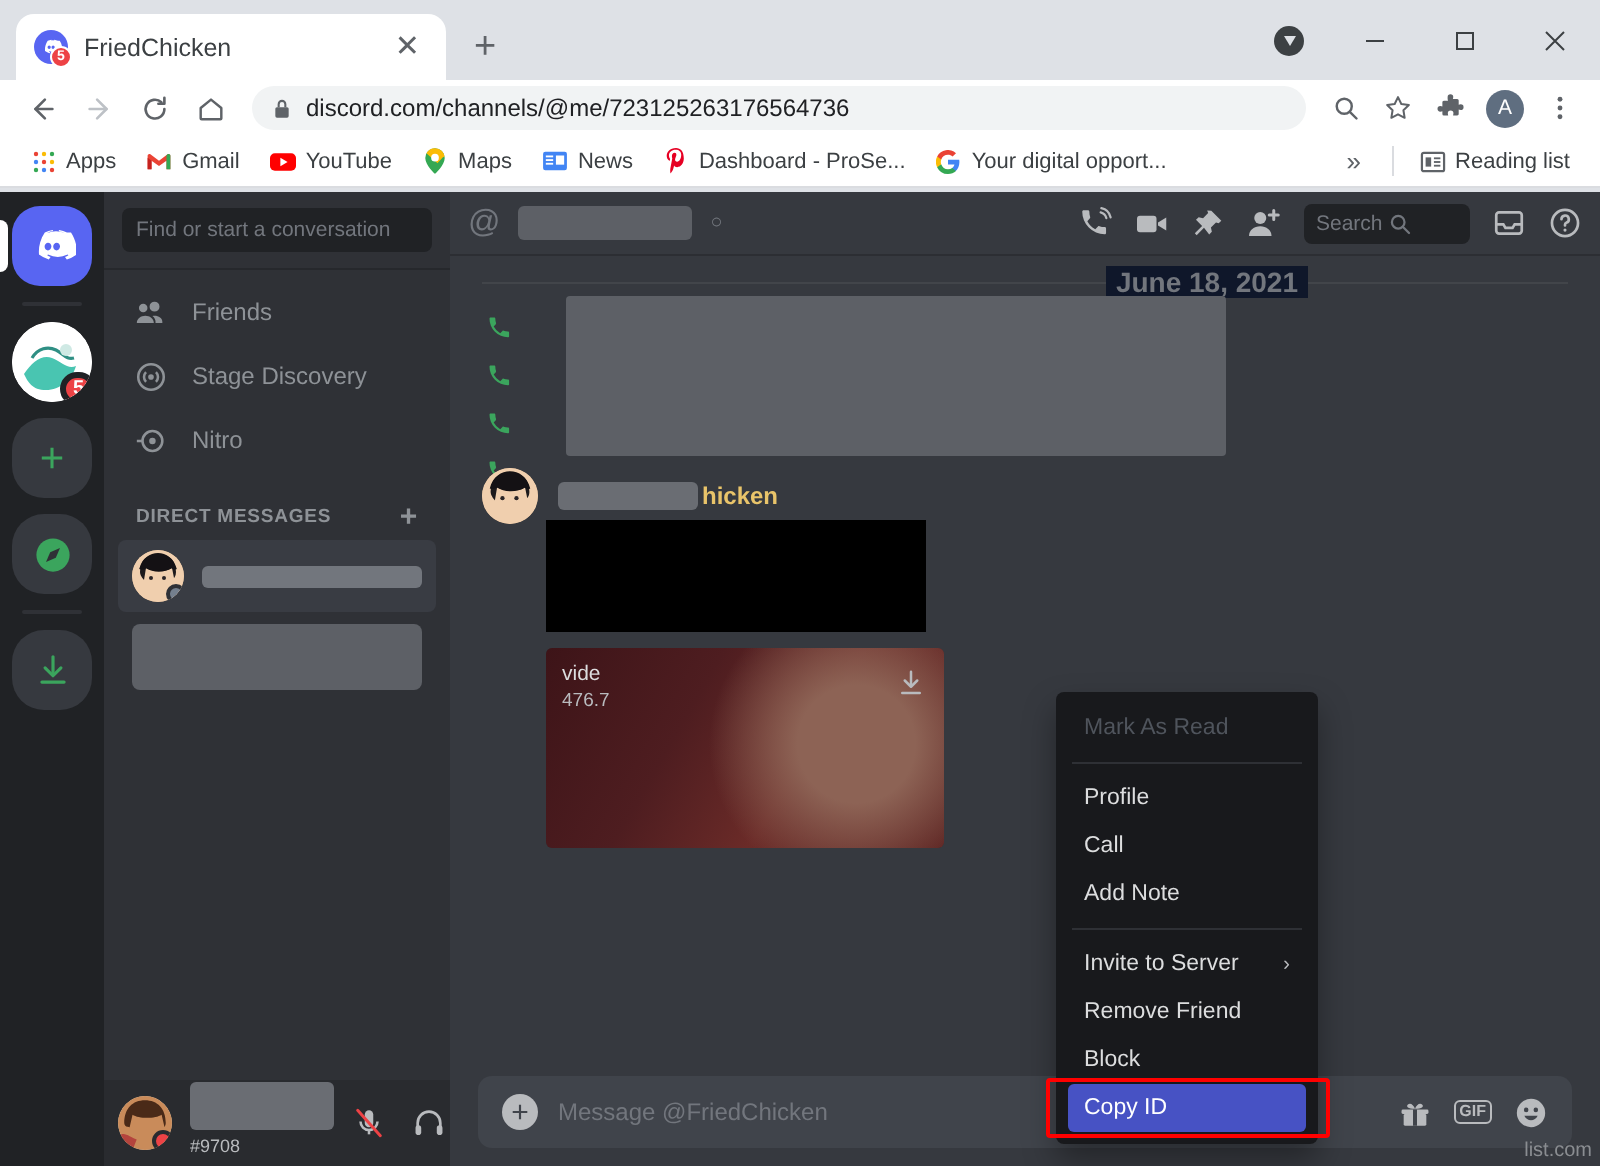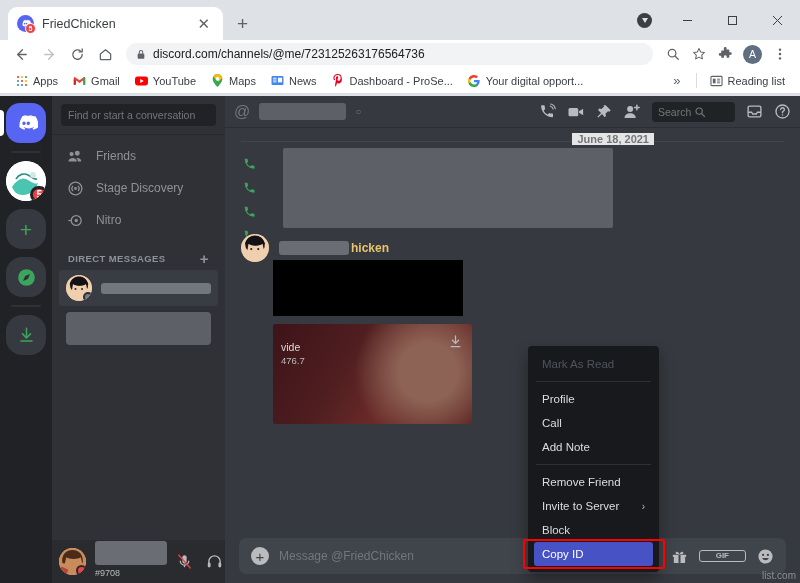--- a/index.html
+++ b/index.html
@@ -222,22 +222,22 @@
 
   
   .messages { flex: 1; position: relative; overflow: hidden; padding-bottom: 4px;}
   .date-divider {
     position: relative; margin: 6px 16px 2px 16px; height: 14px;
   }
   .date-divider .line {
     position: absolute; top: 7px; left: 0; right: 0; height: 1px; background: #42454a;
   }
   .date-divider .dtext {
-    position: absolute; right: 130px; top: -1px; background: #e5e5e5;
-    padding: 0 5px; font-size: 11px; color: #72767d; font-weight: bold;
+    position: absolute; right: 130px; top: -1px; background: #0f172a;
+    padding: 0 5px; font-size: 14px; color: #72767d; font-weight: bold;
   }
   .call-group { padding: 2px 16px 0 16px; }
   .call-row { display: flex; align-items: center; height: 24px; gap: 10px; }
   .call-ico { width: 18px; color: #3ba55d; font-size: 14px; display:flex; justify-content:center; flex:0 0 auto;}
   .msg-big-redact {
     position: absolute; left: 58px; top: 20px; width: 330px; height: 80px;
     background: #5d6066; border-radius: 2px;
   }
   .msg-block { position: absolute; left: 16px; top: 108px; right: 12px; }
   .msg-head { display: flex; align-items: center; gap: 10px; height: 24px;}
@@ -253,21 +253,21 @@
   .attach {
     position: absolute; left: 48px; top: 196px; width: 199px; height: 100px;
     background: #2f3136; border-radius: 3px; overflow: hidden;
   }
   .attach-photo {
     position: absolute; inset: 0;
     background:
       radial-gradient(circle at 78% 48%, #8d6355 0 18%, transparent 45%),
       linear-gradient(120deg, #3d1418 0%, #4e1d20 35%, #6b2b28 62%, #59201f 100%);
   }
-  .attach-overlay { position: absolute; left: 0; top: 12px; right: 0; height: 36px; padding: 5px 8px;}
+  .attach-overlay { position: absolute; left: 0; top: 2px; right: 0; height: 36px; padding: 5px 8px;}
   .attach-name { color: #dcddde; font-size: 10.5px; white-space: nowrap; overflow:hidden; }
   .attach-size { color: #b9bbbe; font-size: 9.5px; margin-top: 2px; }
   .attach-dl {
     position: absolute; right: 9px; top: 10px; color: #b9bbbe; font-size: 15px; cursor:pointer;
   }
 
   
   .composer { padding: 0 14px 9px 14px; flex: 0 0 auto; }
   .composer-inner {
     background: #40444b; border-radius: 7px; height: 36px;
@@ -277,21 +277,21 @@
     width: 18px; height: 18px; border-radius: 50%; background: #b9bbbe;
     color: #40444b; display: flex; align-items: center; justify-content: center;
     font-size: 15px; line-height: 1; cursor: pointer; flex:0 0 auto;
     font-weight: 300;
   }
   .comp-input { flex: 1; font-size: 12px; color: #72767d; }
   .comp-icons { display: flex; align-items: center; gap: 11px; }
   .comp-ico { color: #b9bbbe; cursor: pointer; display:flex; align-items:center;}
   .gif-badge {
     border: 1.6px solid #b9bbbe; border-radius: 3px; color: #b9bbbe;
-    font-size: 8px; font-weight: bold; padding: 1px 16px; line-height: 1.1;
+    font-size: 8px; font-weight: bold; padding: 1px 2px; line-height: 1.1;
   }
 
   
   .ctx-menu {
     position: absolute; left: 303px; top: 250px; width: 131px;
     background: #18191c; border-radius: 4px; padding: 6px 0;
     box-shadow: 0 8px 16px rgba(0,0,0,.35); z-index: 50;
   }
   .ctx-item {
     height: 24px; display: flex; align-items: center; padding: 0 8px;
@@ -809,25 +809,25 @@
         </div>
       </div>
 
       <div class="ctx-menu">
         <div class="ctx-item disabled">Mark As Read</div>
         <div class="ctx-sep"></div>
         <div class="ctx-item">Profile</div>
         <div class="ctx-item">Call</div>
         <div class="ctx-item">Add Note</div>
         <div class="ctx-sep"></div>
-        <div class="ctx-item">Remove Friend</div>
         <div class="ctx-item">
           <span>Invite to Server</span>
           <span class="arrow">›</span>
         </div>
+        <div class="ctx-item">Remove Friend</div>
         <div class="ctx-item">Block</div>
         <div class="ctx-item-wrap">
           <div class="ctx-item highlight">Copy ID</div>
           <div class="ctx-highlight-box"></div>
         </div>
       </div>
     </div>
   </div>
 
   <span class="watermark">list.com</span>

